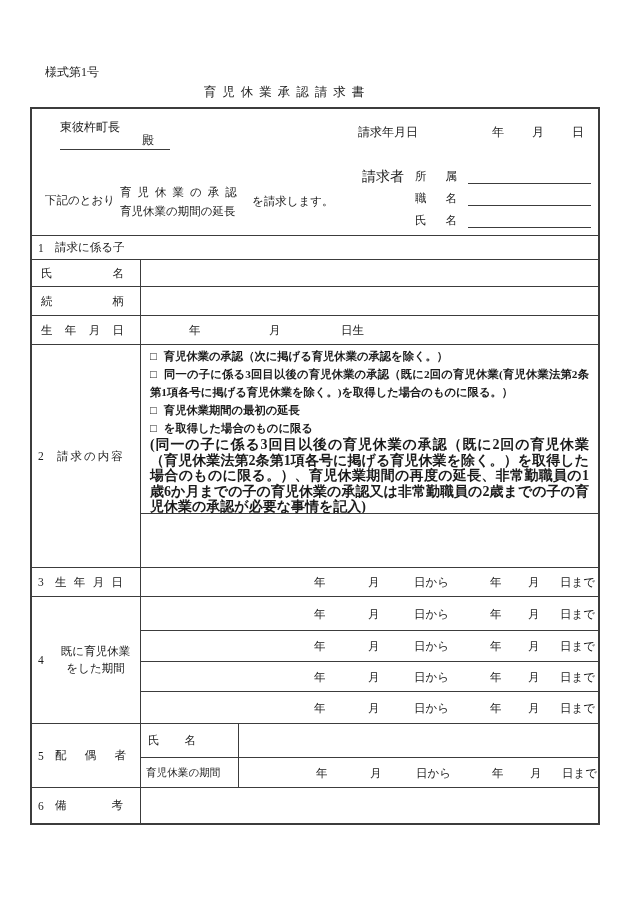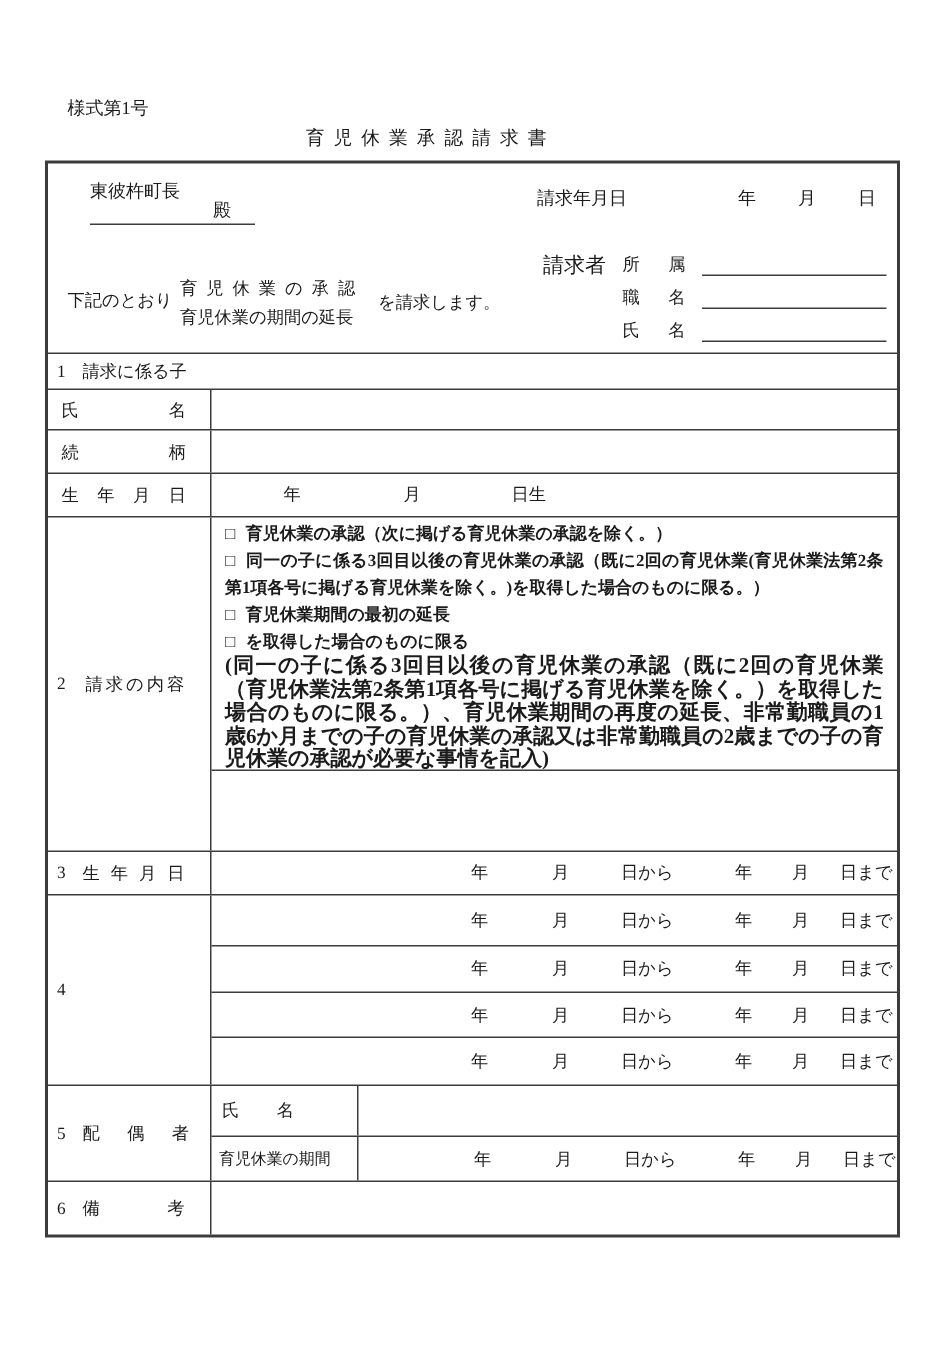--- a/index.html
+++ b/index.html
@@ -198,20 +198,24 @@
         <span class="d3">日から</span>
         <span class="d4">年</span>
         <span class="d5">月</span>
         <span class="d6">日まで</span>
       </div>
     </div>
 
     <div class="row">
       <div class="labelcol">
         <span class="secno">4</span>
+        <div class="s4-lines">
+          <div>既に育児休業</div>
+          <div>をした期間</div>
+        </div>
       </div>
       <div class="s4-right">
         <div class="s4-sub a dr dra">
           <span class="d1">年</span>
           <span class="d2">月</span>
           <span class="d3">日から</span>
           <span class="d4">年</span>
           <span class="d5">月</span>
           <span class="d6">日まで</span>
         </div>

